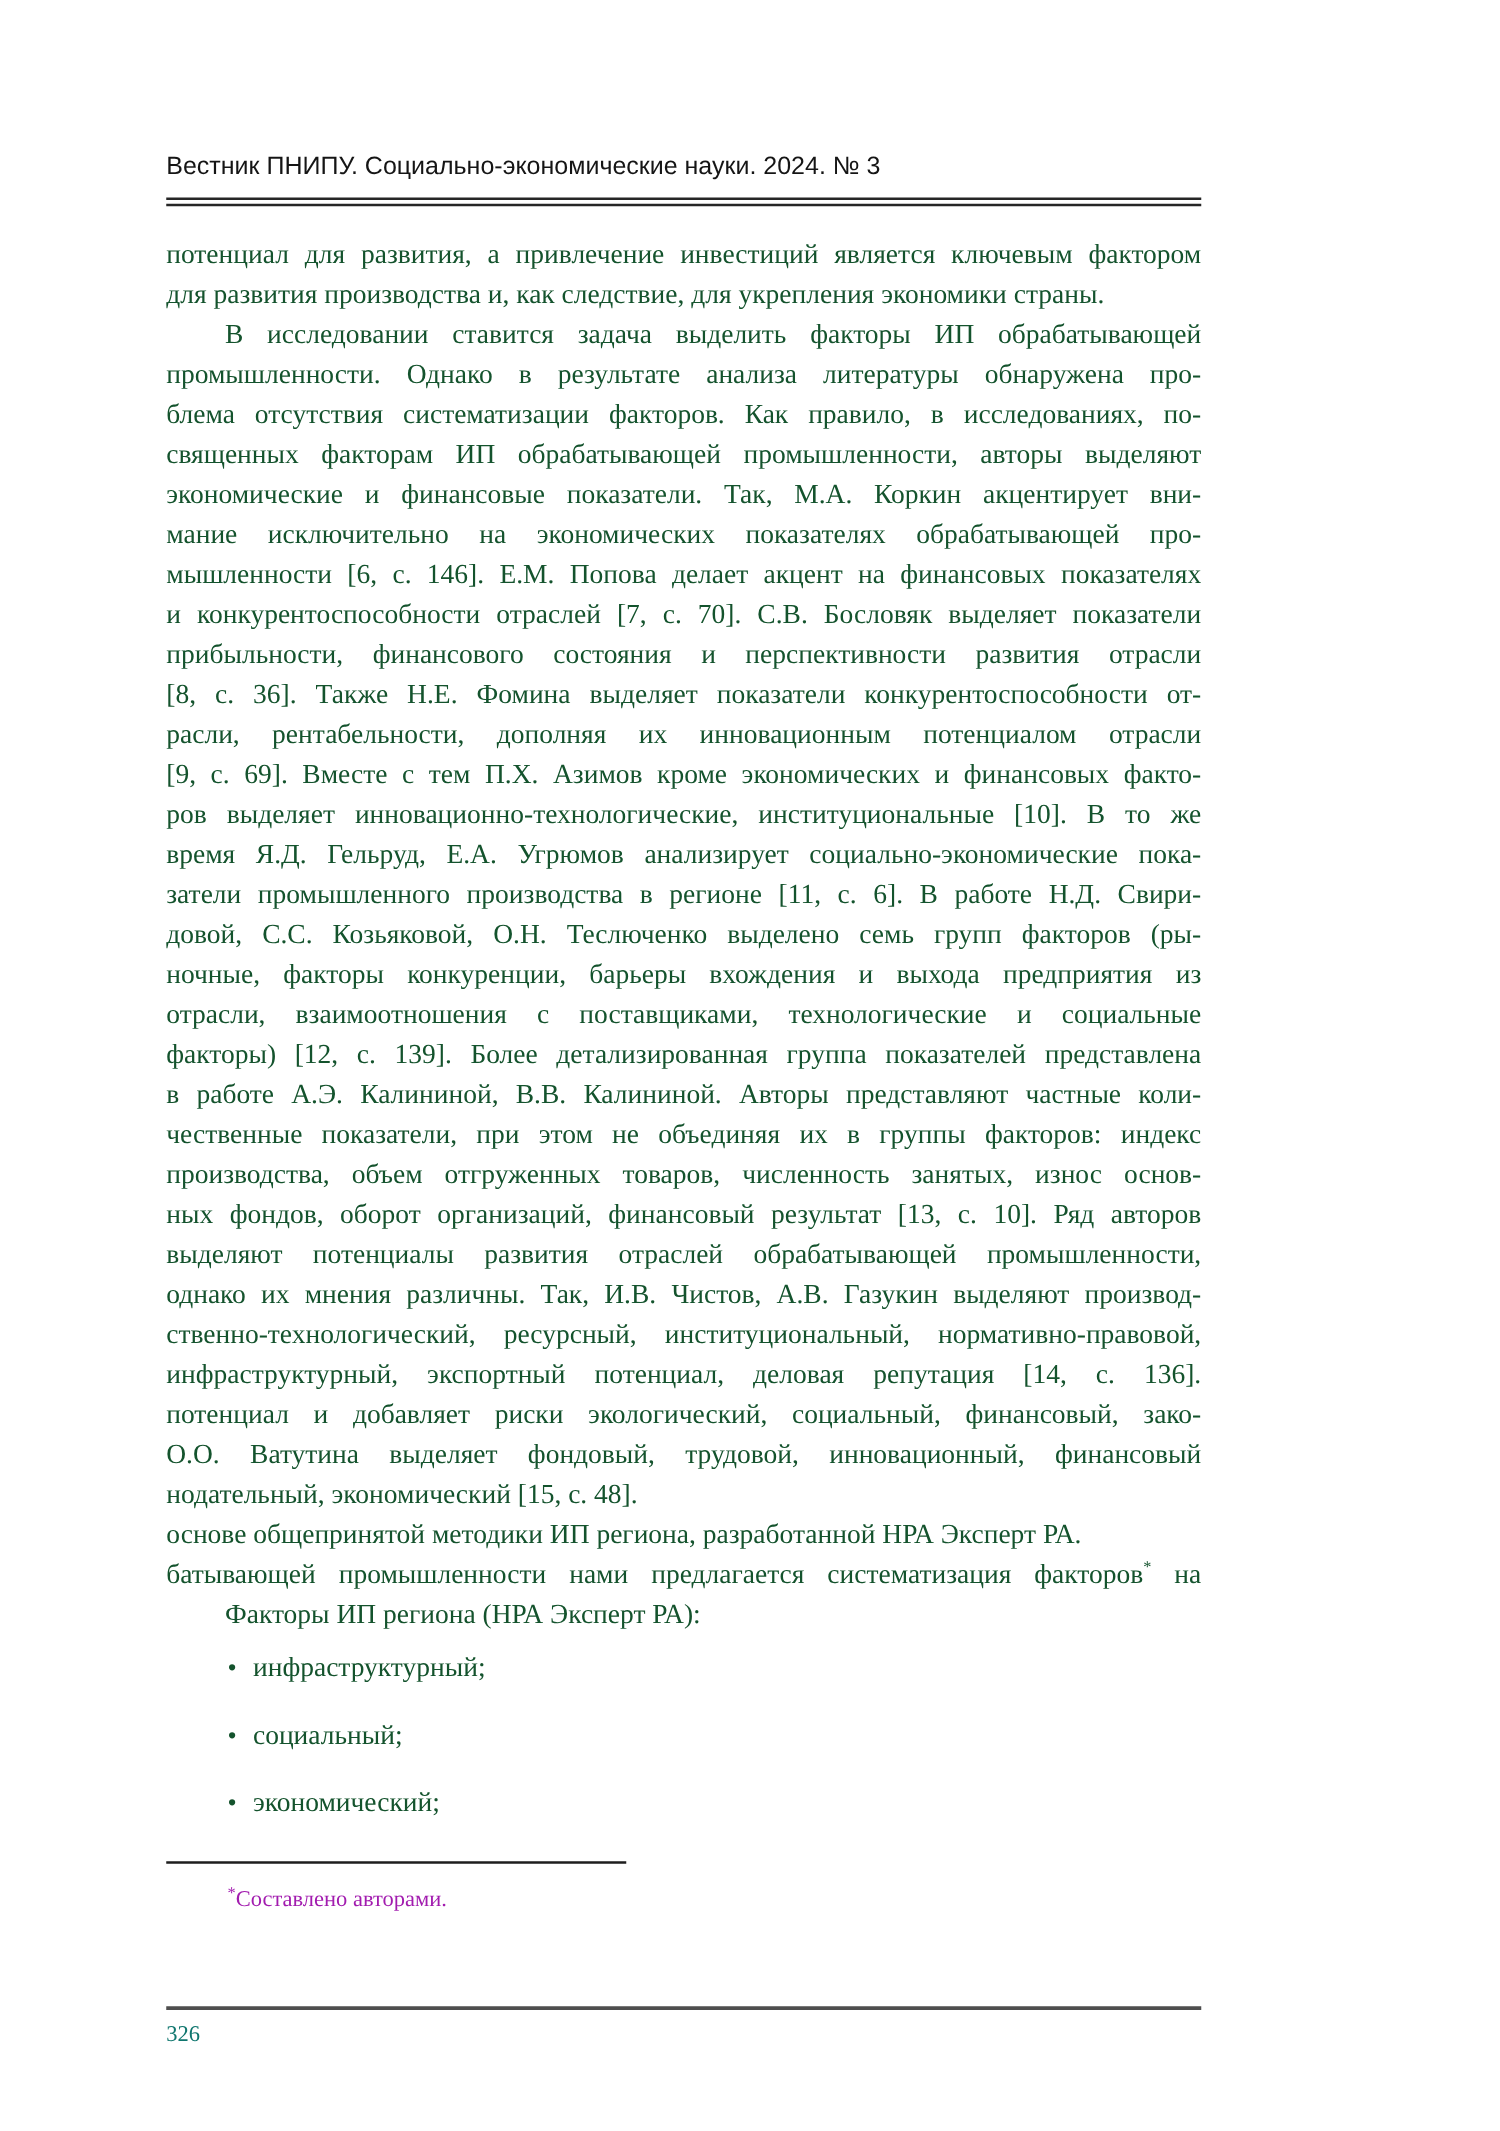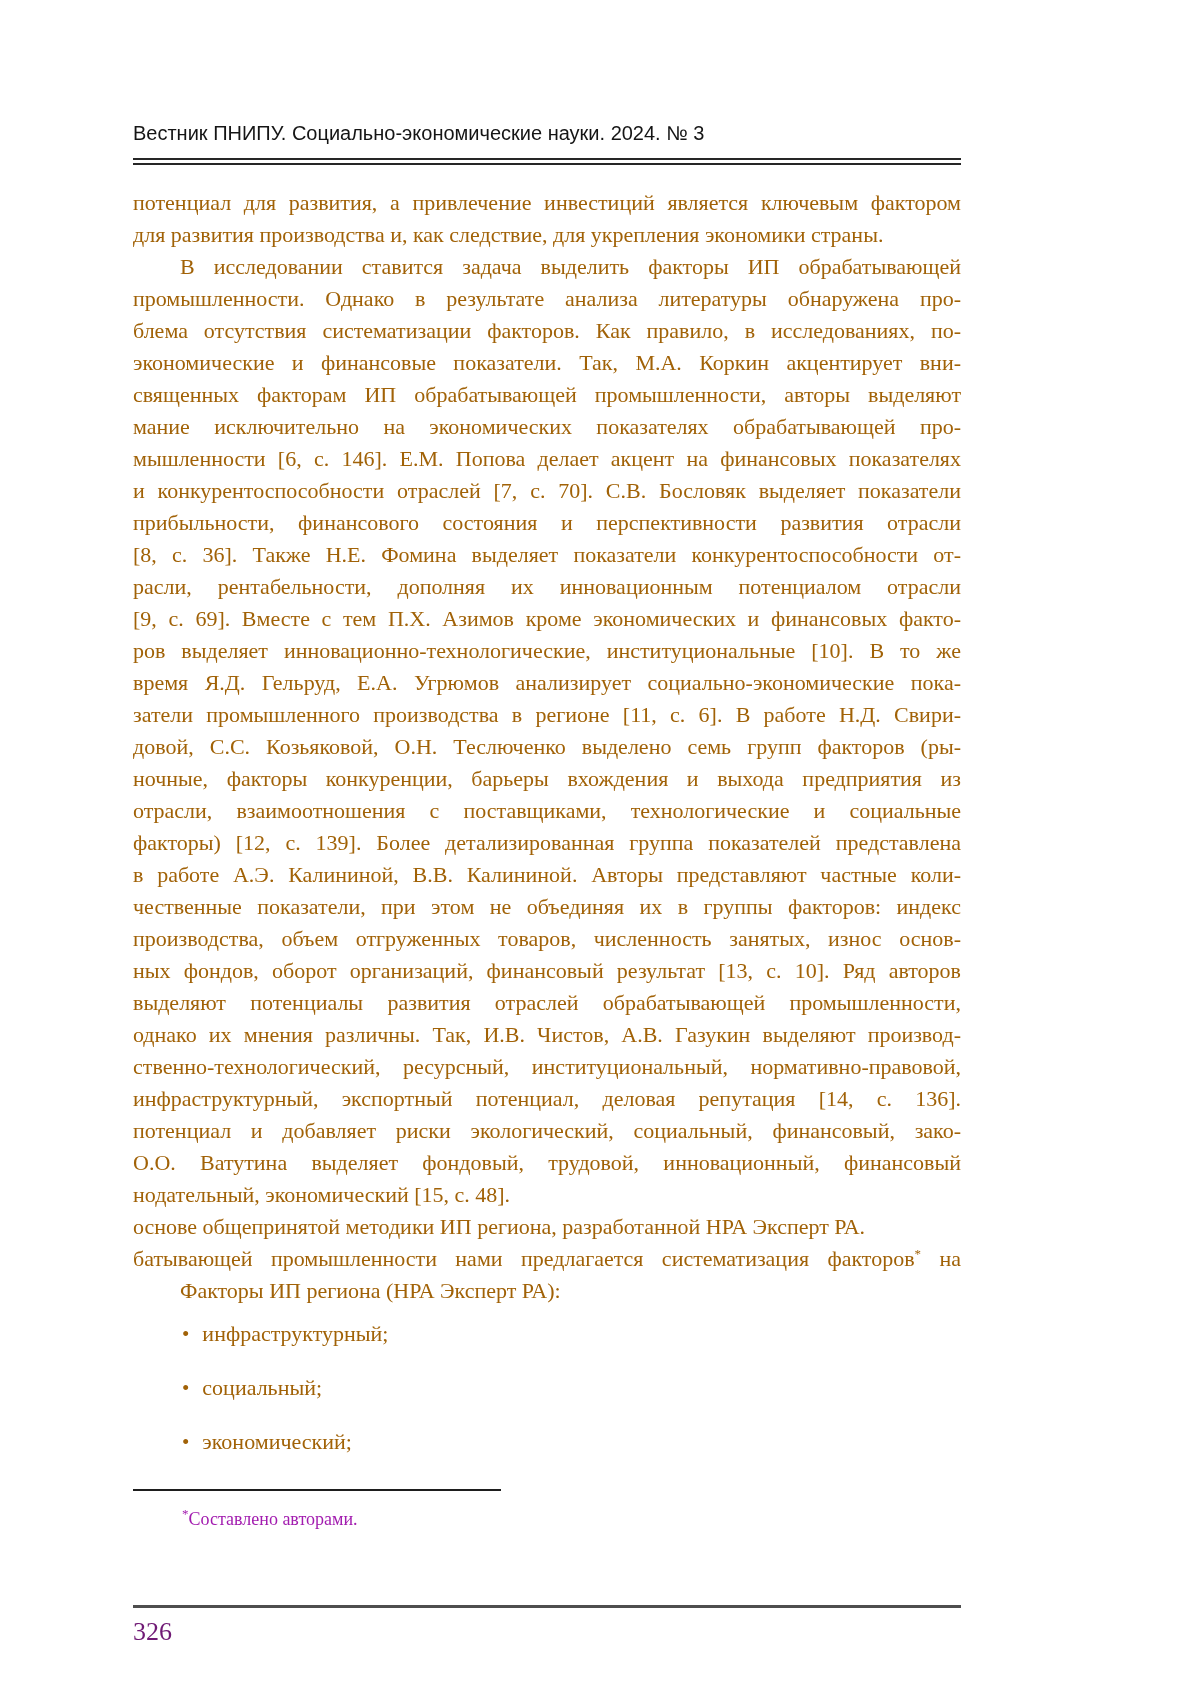--- a/index.html
+++ b/index.html
@@ -28,21 +28,21 @@
     border-top: 2px solid #262626;
     border-bottom: 2px solid #262626;
   }
 
   
   .body-text {
     margin-top: 22px;
     font-family: "Liberation Serif", serif;
     font-size: 22px;
     line-height: 32px;
-    color: #a16207;
+    color: #14532d;
   }
   .para { margin: 0; }
   .line { text-align: justify; text-align-last: justify; }
   .line.l { text-align-last: left; }
   .line.f { text-indent: 47px; }
   .body-text sup, .fn-text sup {
     font-size: 13px;
     line-height: 0;
     vertical-align: super;
   }
@@ -70,43 +70,43 @@
 
   
   .page-footer {
     position: absolute;
     left: 133px;
     right: 147px;
     top: 1564px;
     font-family: "Liberation Serif", serif;
   }
   .footer-rule { border-top: 3px solid #4e4e4e; }
-  .page-num { margin-top: 9px; font-size: 26px; color: #701a75; }
+  .page-num { margin-top: 9px; font-size: 18px; color: #0f766e; }
 </style>
 </head>
 <body>
 
 <div class="page">
   <div class="margins">
     <div class="running-header">
       <div class="journal-line">Вестник ПНИПУ. Социально-экономические науки. 2024. № 3</div>
       <div class="double-rule"></div>
     </div>
 
     <div id="content-root" class="body-text">
         <div class="para">
           <div class="line">потенциал для развития, а привлечение инвестиций является ключевым фактором</div>
           <div class="line l">для развития производства и, как следствие, для укрепления экономики страны.</div>
         </div>
         <div class="para">
           <div class="line f">В исследовании ставится задача выделить факторы ИП обрабатывающей</div>
           <div class="line">промышленности. Однако в результате анализа литературы обнаружена про-</div>
           <div class="line">блема отсутствия систематизации факторов. Как правило, в исследованиях, по-</div>
+          <div class="line">священных факторам ИП обрабатывающей промышленности, авторы выделяют</div>
           <div class="line">экономические и финансовые показатели. Так, М.А. Коркин акцентирует вни-</div>
-          <div class="line">священных факторам ИП обрабатывающей промышленности, авторы выделяют</div>
           <div class="line">мание исключительно на экономических показателях обрабатывающей про-</div>
           <div class="line">мышленности [6, с. 146]. Е.М. Попова делает акцент на финансовых показателях</div>
           <div class="line">и конкурентоспособности отраслей [7, с. 70]. С.В. Бословяк выделяет показатели</div>
           <div class="line">прибыльности, финансового состояния и перспективности развития отрасли</div>
           <div class="line">[8, с. 36]. Также Н.Е. Фомина выделяет показатели конкурентоспособности от-</div>
           <div class="line">расли, рентабельности, дополняя их инновационным потенциалом отрасли</div>
           <div class="line">[9, с. 69]. Вместе с тем П.Х. Азимов кроме экономических и финансовых факто-</div>
           <div class="line">ров выделяет инновационно-технологические, институциональные [10]. В то же</div>
           <div class="line">время Я.Д. Гельруд, Е.А. Угрюмов анализирует социально-экономические пока-</div>
           <div class="line">затели промышленного производства в регионе [11, с. 6]. В работе Н.Д. Свири-</div>

